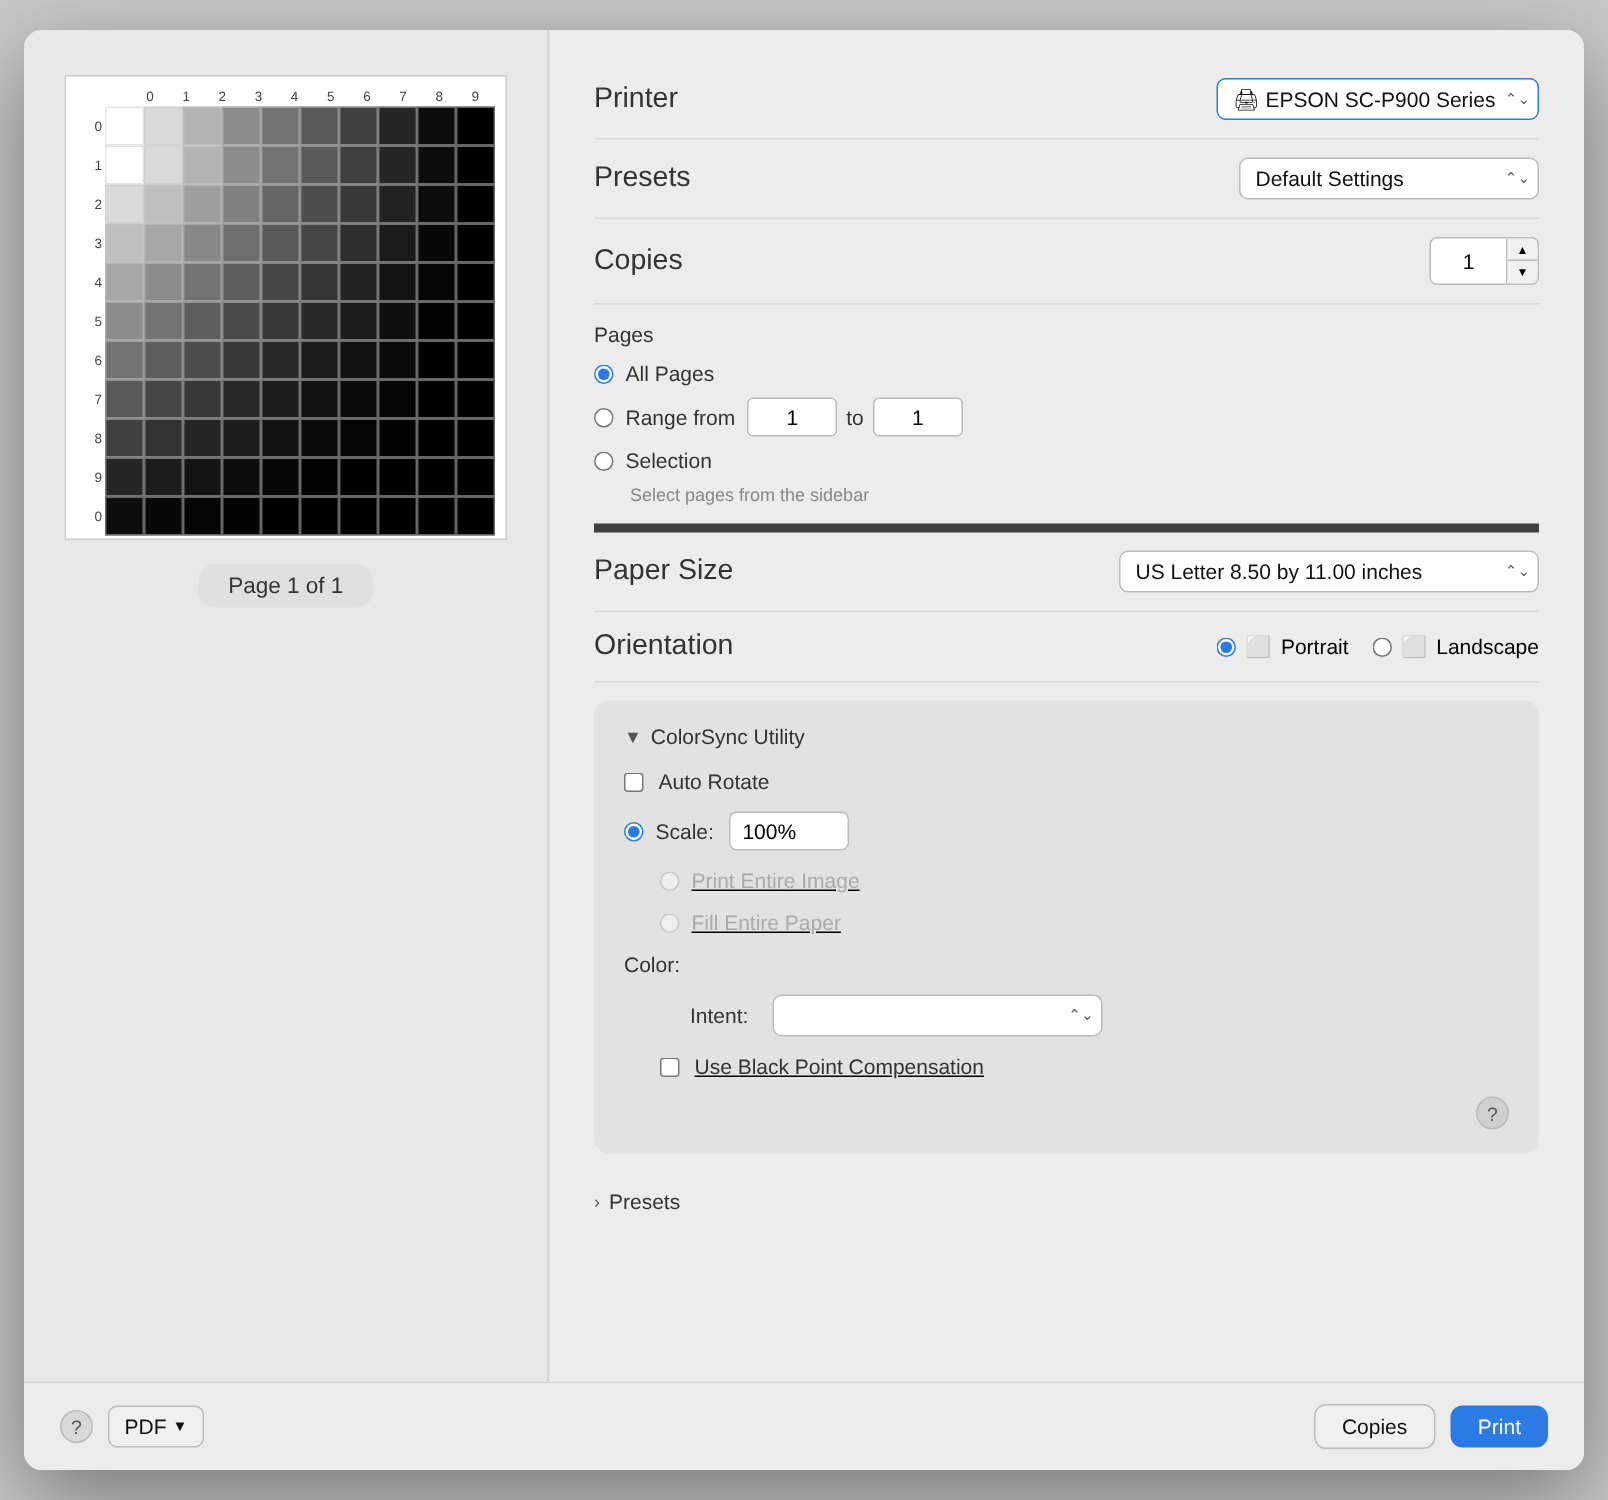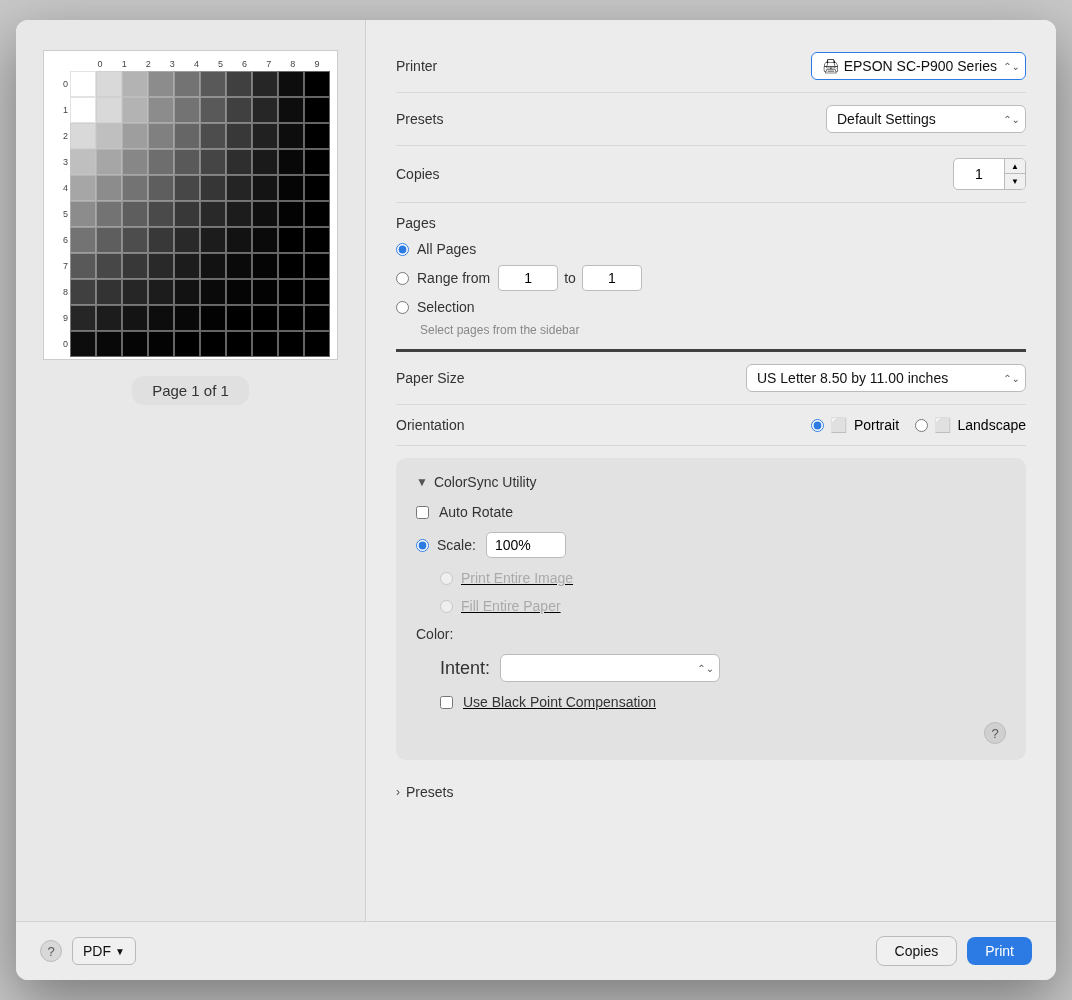--- a/index.html
+++ b/index.html
@@ -105,21 +105,21 @@
     .setting-row {
       display: flex;
       align-items: center;
       padding: 12px 0;
       border-bottom: 1px solid #d8d8d8;
     }
     .setting-row:last-child {
       border-bottom: none;
     }
     .setting-label {
-      font-size: 14px;
+      font-size: 19px;
       color: #333;
       min-width: 120px;
     }
     .setting-value {
       flex: 1;
       display: flex;
       align-items: flex-start;
       justify-content: flex-end;
     }
     
@@ -208,21 +208,21 @@
       align-items: center;
       justify-content: center;
       padding: 0;
     }
     .stepper-btn:first-child {
       border-bottom: 1px solid #bbb;
     }
     
     .pages-section {
       padding: 12px 0;
-      border-bottom: 3px solid #404040;
+      border-bottom: 6px solid #404040;
     }
     .pages-title {
       font-size: 14px;
       color: #333;
       margin-bottom: 10px;
     }
     .radio-row {
       display: flex;
       align-items: center;
       margin-bottom: 8px;
@@ -367,23 +367,24 @@
       pointer-events: none;
     }
     .intent-row {
       display: flex;
       align-items: center;
       gap: 10px;
       margin-bottom: 12px;
       margin-left: 24px;
     }
     .intent-label {
-      font-size: 18px;
+      font-size: 14px;
       color: #333;
       min-width: 45px;
+      margin-left: 20px;
     }
     .intent-select-wrap {
       position: relative;
       display: inline-block;
     }
     .intent-select {
       appearance: none;
       background: white;
       border: 1px solid #bbb;
       border-radius: 6px;

